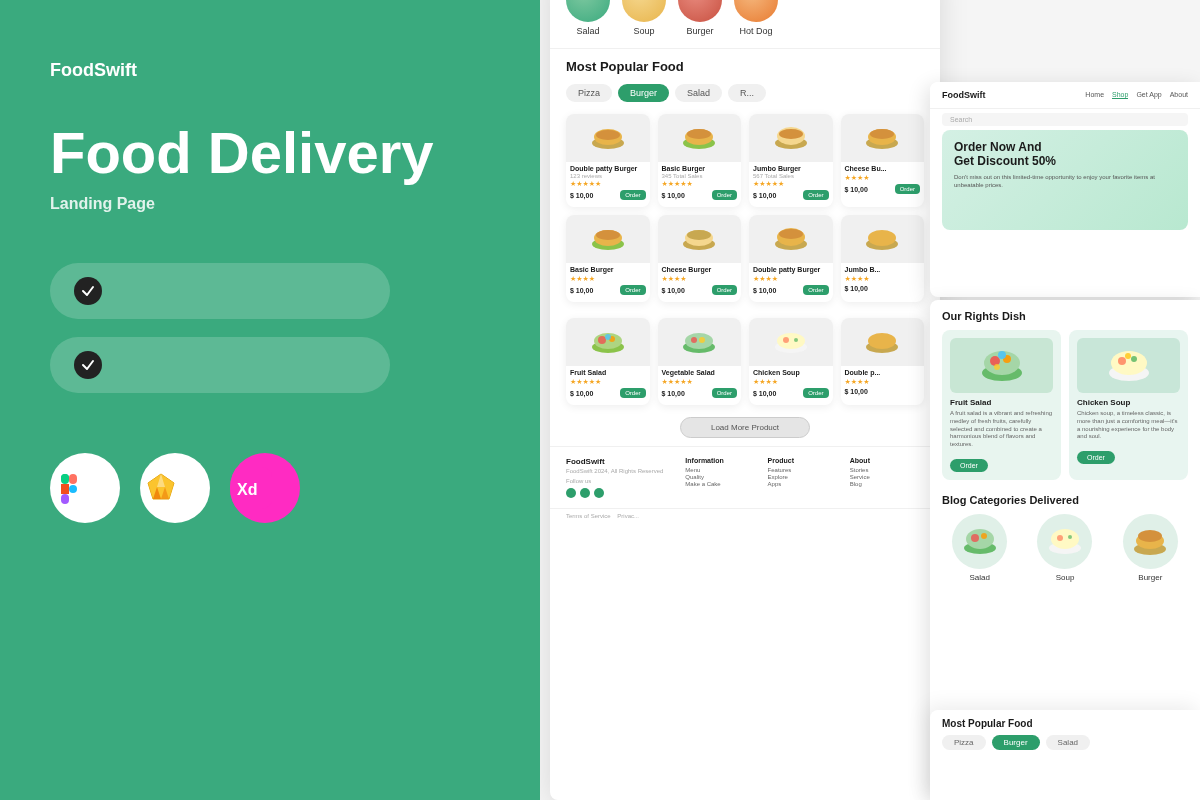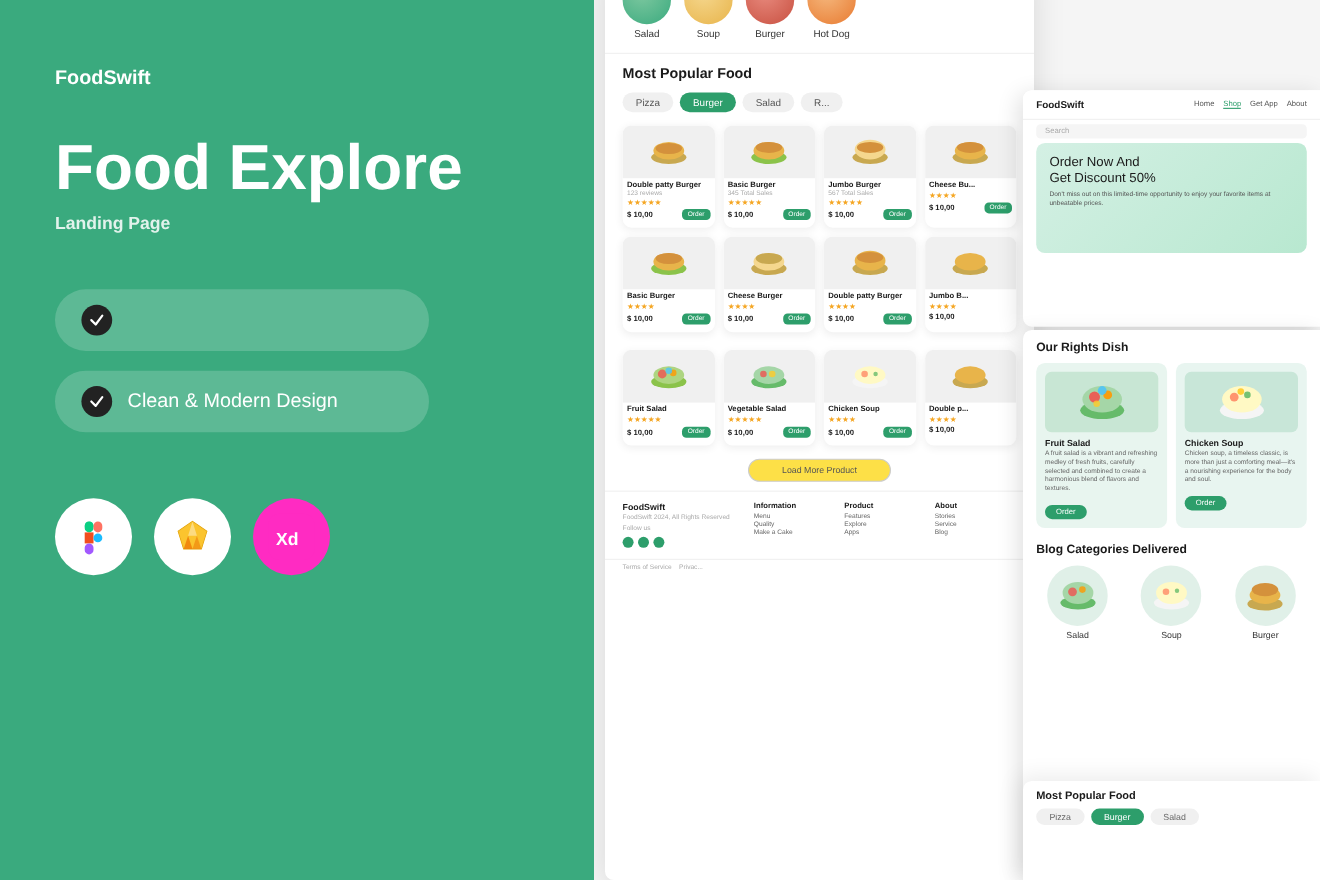--- a/index.html
+++ b/index.html
@@ -70,21 +70,20 @@
       display: flex;
       gap: 20px;
       align-items: center;
     }
     .tool-icon {
       width: 70px;
       height: 70px;
       border-radius: 50%;
       display: flex;
       align-items: center;
-      justify-content: center;
       background: #fff;
       overflow: hidden;
     }
     
     .figma-icon { background: #fff; }
     
     .sketch-icon { background: #fff; }
     
     .xd-icon { background: #ff2bc2; }
 
@@ -220,21 +219,21 @@
     }
 
     .load-more-btn {
       display: block;
       margin: 8px auto;
       padding: 5px 30px;
       border-radius: 20px;
       border: 1px solid #ccc;
       font-size: 8px;
       color: #555;
-      background: #fde047;
+      background: #e5e5e5;
     }
 
     .mockup-footer {
       background: #fff;
       border-top: 1px solid #f0f0f0;
       padding: 10px 16px;
       display: grid;
       grid-template-columns: 1.5fr 1fr 1fr 1fr;
       gap: 8px;
       font-size: 7px;
@@ -287,21 +286,21 @@
     }
     .secondary-hero {
       background: linear-gradient(135deg, #d4f0e4, #b8e8d0);
       margin: 4px 12px 0;
       border-radius: 8px;
       padding: 10px 12px;
       height: 100px;
     }
     .hero-title {
       font-size: 12px;
-      font-weight: 400;
+      font-weight: 700;
       color: #1a1a1a;
       line-height: 1.2;
     }
     .hero-subtitle {
       font-size: 6px;
       color: #555;
       margin-top: 4px;
       line-height: 1.4;
     }
 
@@ -446,39 +445,38 @@
     .figma-b { fill: #a259ff; }
     .figma-c { fill: #1abcfe; }
     .figma-d { fill: #0acf83; }
   </style>
 </head>
 <body>
 
 <div class="left-panel">
   <div class="brand-name">FoodSwift</div>
   <div class="main-title">
-    <span>Food Explore</span>
+    <span>Food Delivery</span>
   </div>
   <div class="subtitle">Landing Page</div>
 
   <div class="feature-list">
     <div class="feature-item">
       <div class="check-circle">
         <svg viewBox="0 0 14 14" fill="none">
             <polyline points="2,7 6,11 12,3" stroke="white" stroke-width="2" stroke-linecap="round" stroke-linejoin="round"></polyline>
           </svg>
       </div>
     </div>
     <div class="feature-item">
       <div class="check-circle">
         <svg viewBox="0 0 14 14" fill="none">
             <polyline points="2,7 6,11 12,3" stroke="white" stroke-width="2" stroke-linecap="round" stroke-linejoin="round"></polyline>
           </svg>
       </div>
-      <span class="feature-text">Clean &amp; Modern Design</span>
     </div>
   </div>
 
   <div class="tool-icons">
 
     <div class="tool-icon figma-icon">
       <svg width="38" height="38" viewBox="0 0 38 38">
         <rect x="11" y="5" width="8" height="10" rx="4" class="figma-d"></rect>
         <rect x="19" y="5" width="8" height="10" rx="4" class="figma-a"></rect>
         <rect x="11" y="15" width="8" height="10" rx="0" class="figma-f"></rect>

